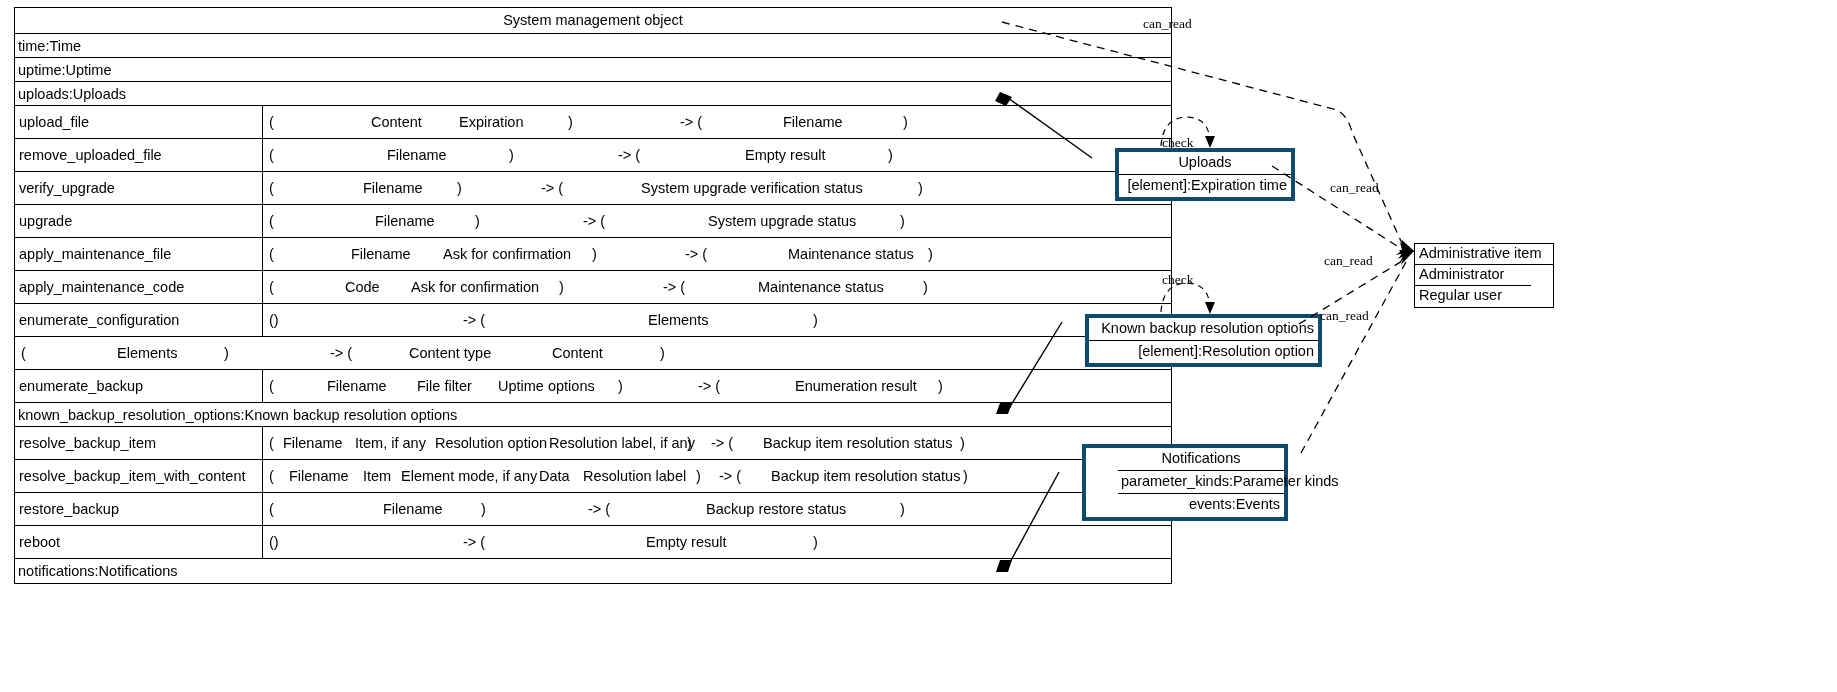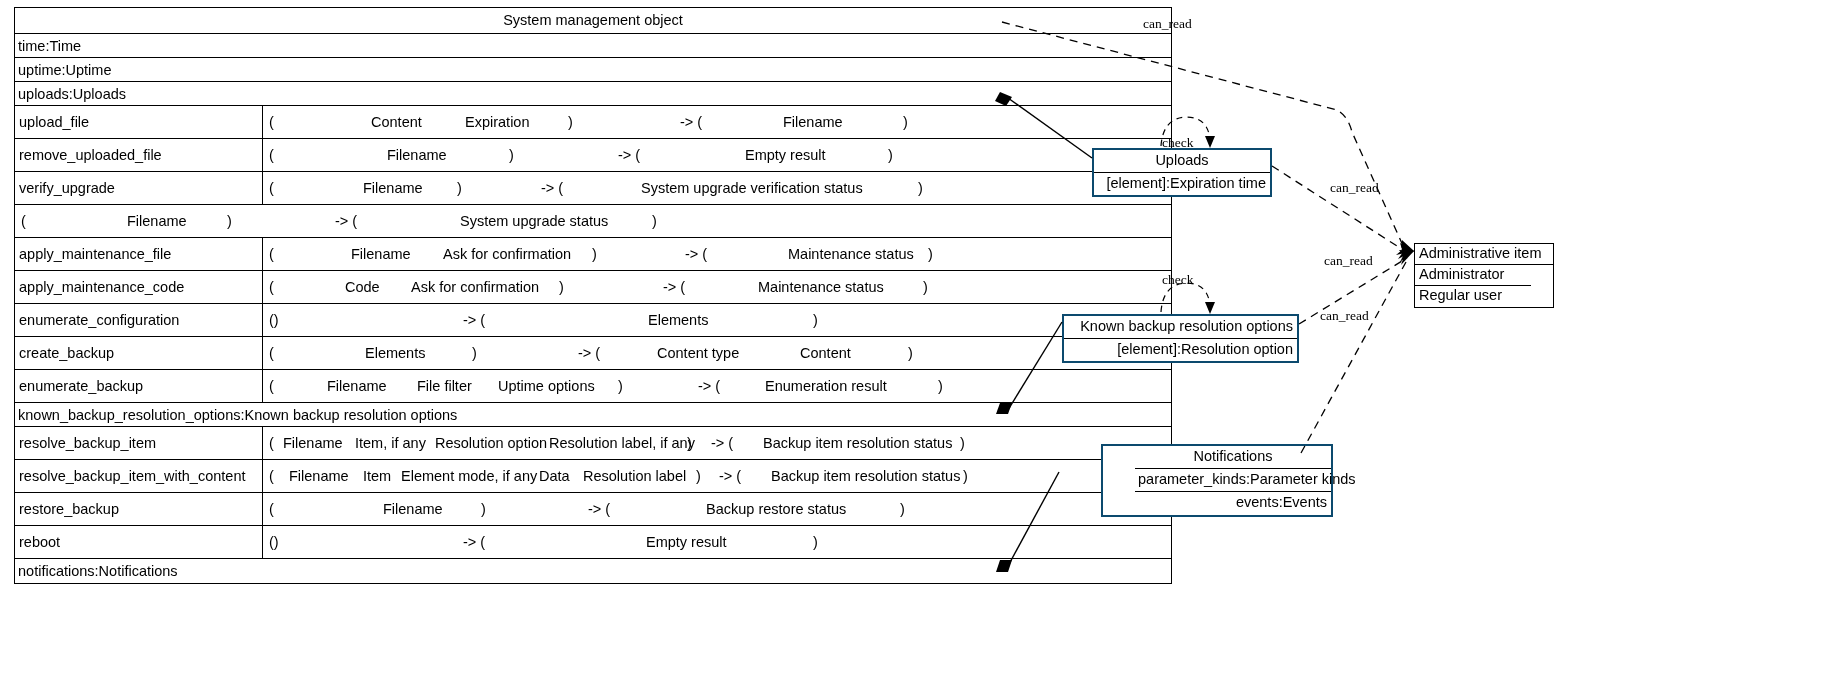--- a/index.html
+++ b/index.html
@@ -84,23 +84,24 @@
   .msig .seg {
     position: absolute;
     top: 50%;
     transform: translateY(-50%);
     white-space: nowrap;
   }
 
   
   .small-box {
     position: absolute;
-    border: 2px solid #0c4a6e;
+    border: 4px solid #0c4a6e;
     box-sizing: border-box;
     background: #fff;
+    margin-left: 23px;
   }
   .sb-title {
     text-align: center;
     font-size: 14.5px;
     color: #000;
     padding: 3px 6px 4px 6px;
     border-bottom: 1px solid #000;
     white-space: nowrap;
     line-height: 1.05;
   }
@@ -172,21 +173,21 @@
     </div>
     <div class="row attr-row">
       <span class="attr-text">uploads:Uploads</span>
     </div>
 
     <div class="row method-row">
       <div class="mname">upload_file</div>
       <div class="msig">
         <span class="seg" style="left:6px">(</span>
         <span class="seg" style="left:108px">Content</span>
-        <span class="seg" style="left:202px">Expiration</span>
+        <span class="seg" style="left:196px">Expiration</span>
         <span class="seg" style="left:305px">)</span>
         <span class="seg" style="left:417px">-&gt; (</span>
         <span class="seg" style="left:520px">Filename</span>
         <span class="seg" style="left:640px">)</span>
       </div>
     </div>
 
     <div class="row method-row">
       <div class="mname">remove_uploaded_file</div>
       <div class="msig">
@@ -205,20 +206,21 @@
         <span class="seg" style="left:6px">(</span>
         <span class="seg" style="left:100px">Filename</span>
         <span class="seg" style="left:194px">)</span>
         <span class="seg" style="left:278px">-&gt; (</span>
         <span class="seg" style="left:378px">System upgrade verification status</span>
         <span class="seg" style="left:655px">)</span>
       </div>
     </div>
 
     <div class="row method-row">
+      <div class="mname">upgrade</div>
       <div class="msig">
         <span class="seg" style="left:6px">(</span>
         <span class="seg" style="left:112px">Filename</span>
         <span class="seg" style="left:212px">)</span>
         <span class="seg" style="left:320px">-&gt; (</span>
         <span class="seg" style="left:445px">System upgrade status</span>
         <span class="seg" style="left:637px">)</span>
       </div>
     </div>
 
@@ -252,42 +254,41 @@
       <div class="mname">enumerate_configuration</div>
       <div class="msig">
         <span class="seg" style="left:6px">()</span>
         <span class="seg" style="left:200px">-&gt; (</span>
         <span class="seg" style="left:385px">Elements</span>
         <span class="seg" style="left:550px">)</span>
       </div>
     </div>
 
     <div class="row method-row">
-      <div class="mname">create_backup</div>
       <div class="msig">
         <span class="seg" style="left:6px">(</span>
         <span class="seg" style="left:102px">Elements</span>
         <span class="seg" style="left:209px">)</span>
         <span class="seg" style="left:315px">-&gt; (</span>
         <span class="seg" style="left:394px">Content type</span>
         <span class="seg" style="left:537px">Content</span>
         <span class="seg" style="left:645px">)</span>
       </div>
     </div>
 
     <div class="row method-row">
       <div class="mname">enumerate_backup</div>
       <div class="msig">
         <span class="seg" style="left:6px">(</span>
         <span class="seg" style="left:64px">Filename</span>
         <span class="seg" style="left:154px">File filter</span>
         <span class="seg" style="left:235px">Uptime options</span>
         <span class="seg" style="left:355px">)</span>
         <span class="seg" style="left:435px">-&gt; (</span>
-        <span class="seg" style="left:502px">Enumeration result</span>
+        <span class="seg" style="left:532px">Enumeration result</span>
         <span class="seg" style="left:675px">)</span>
       </div>
     </div>
 
     <div class="row attr-row">
       <span class="attr-text">known_backup_resolution_options:Known backup resolution options</span>
     </div>
 
     <div class="row method-row">
       <div class="mname">resolve_backup_item</div>
@@ -350,21 +351,21 @@
   <div class="small-box" id="uploads-box" style="left:1092px; top:148px; width:180px;">
     <div class="sb-title">Uploads</div>
     <div class="sb-attr last">[element]:Expiration time</div>
   </div>
 
   <div class="small-box" id="backup-options-box" style="left:1062px; top:314px; width:237px;">
     <div class="sb-attr">Known backup resolution options</div>
     <div class="sb-attr last">[element]:Resolution option</div>
   </div>
 
-  <div class="small-box" id="notifications-box" style="left:1101px; top:444px; width:232px;padding-left:32px;">
+  <div class="small-box" id="notifications-box" style="left:1059px; top:444px; width:206px;padding-left:32px;">
     <div class="sb-title">Notifications</div>
     <div class="sb-attr">parameter_kinds:Parameter kinds</div>
     <div class="sb-attr last">events:Events</div>
   </div>
 
   <div id="actor-box">
     <div class="ab-row r1">Administrative item</div>
     <div class="ab-row r2">Administrator</div>
     <div class="ab-row r3">Regular user</div>
   </div>

